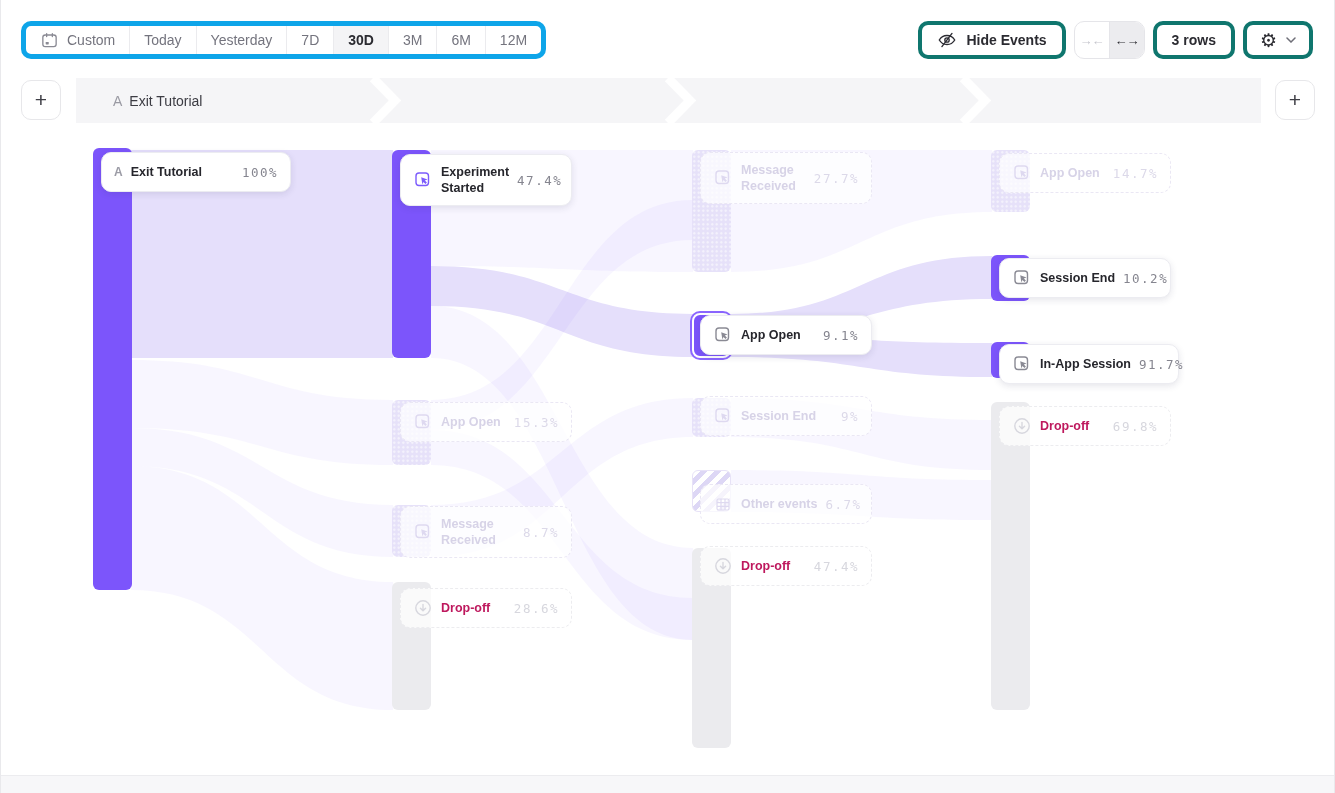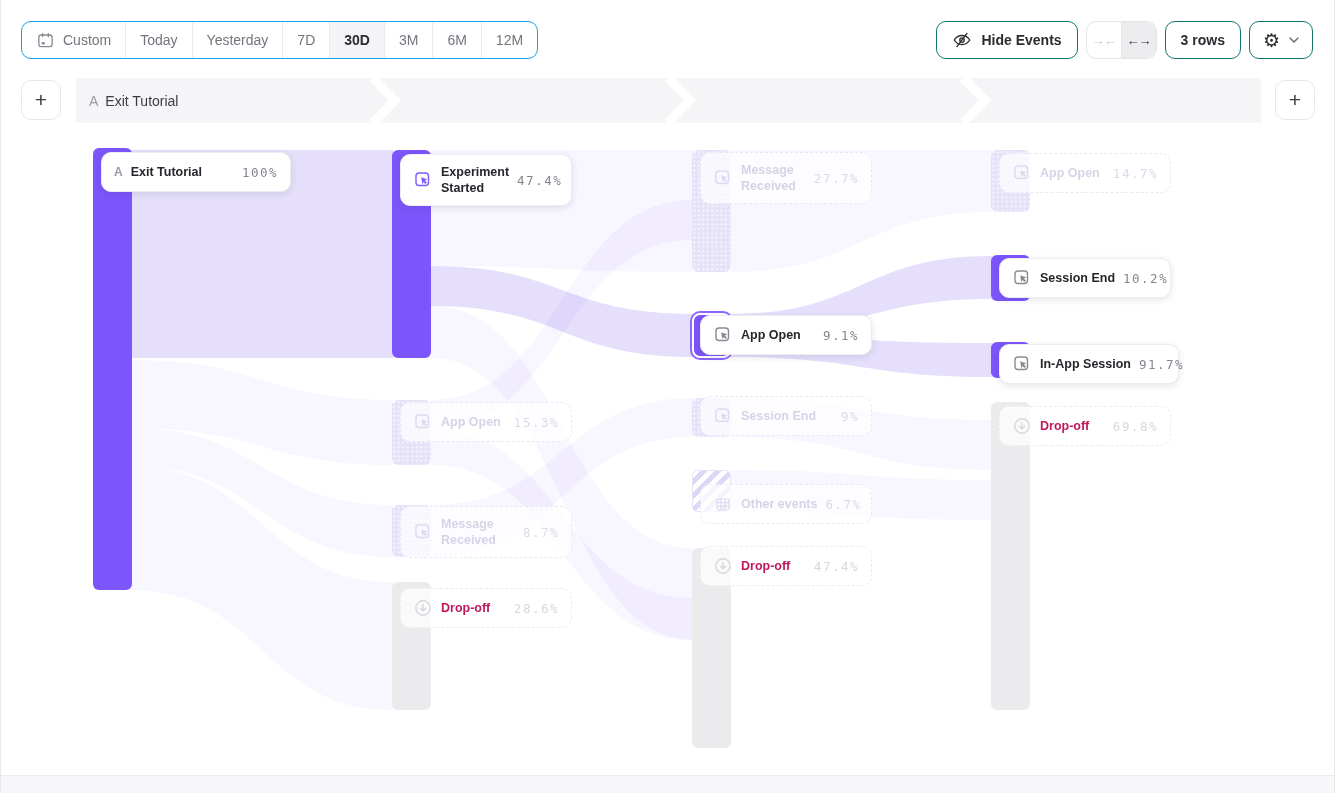--- a/index.html
+++ b/index.html
@@ -1,34 +1,34 @@
 <!DOCTYPE html>
 <html><head>
 <meta charset="utf-8">
 <style>
   html,body{margin:0;padding:0;background:#fff;}
   .page{position:relative;width:1335px;height:793px;background:#fff;overflow:hidden;
         border-left:1px solid #e9e9ec;border-right:1px solid #e9e9ec;box-sizing:border-box;
         font-family:"Liberation Sans",sans-serif;}
   
   .toolbar{position:absolute;top:21px;left:20px;right:21px;display:flex;justify-content:space-between;align-items:center;}
-  .seg-group{display:flex;align-items:stretch;height:38px;border:1px solid #0ea5e9;border-radius:10px;background:#fff;overflow:hidden;box-sizing:border-box;}
+  .seg-group{display:flex;align-items:stretch;height:38px;border:5px solid #0ea5e9;border-radius:10px;background:#fff;overflow:hidden;box-sizing:border-box;}
   .seg{display:flex;align-items:center;gap:8px;padding:0 14px;font-size:14px;color:#74747e;border-right:1px solid #ebebee;cursor:pointer;white-space:nowrap;}
   .seg:last-child{border-right:none;}
   .seg.selected{background:#f4f4f6;color:#2b2b31;font-weight:700;}
   .toolbar-right{display:flex;gap:8px;align-items:center;}
-  .btn{display:flex;align-items:center;gap:9px;height:38px;padding:0 15px;border:1px solid #0f766e;border-radius:10px;background:#fff;font-size:14px;font-weight:700;color:#2b2b31;box-sizing:border-box;cursor:pointer;white-space:nowrap;}
+  .btn{display:flex;align-items:center;gap:9px;height:38px;padding:0 15px;border:4px solid #0f766e;border-radius:10px;background:#fff;font-size:14px;font-weight:700;color:#2b2b31;box-sizing:border-box;cursor:pointer;white-space:nowrap;}
   .arrow-group{display:flex;height:38px;border:1px solid #e5e5e9;border-radius:10px;overflow:hidden;box-sizing:border-box;background:#fff;}
   .arrow-cell{width:34px;display:flex;align-items:center;justify-content:center;font-size:13px;letter-spacing:-1px;color:#c6c6cd;cursor:pointer;}
   .arrow-cell.on{background:#ececef;color:#2b2b31;border-left:1px solid #e5e5e9;}
   .gear-glyph{font-family:"DejaVu Sans",sans-serif;font-size:19px;line-height:1;color:#2b2b31;font-weight:400;}
   
   .add-btn{position:absolute;width:40px;height:40px;border:1px solid #e7e7ea;border-radius:10px;background:#fff;display:flex;align-items:center;justify-content:center;font-size:21px;font-weight:400;color:#3f3f46;cursor:pointer;box-sizing:border-box;}
   .band{position:absolute;left:75px;top:78px;width:1185px;height:45px;background:#f5f5f7;display:flex;align-items:center;}
-  .band-label{margin-left:13px;font-size:14px;color:#3c3c43;font-weight:400;}
+  .band-label{margin-left:37px;font-size:14px;color:#3c3c43;font-weight:400;}
   .band-label .letter{color:#9a9aa3;margin-right:7px;}
   .band svg{position:absolute;top:0;}
   
   .chart{position:absolute;inset:0;}
   .chart svg.links{position:absolute;left:0;top:0;}
   .bar{position:absolute;width:39px;border-radius:6px;box-sizing:border-box;}
   .bar.active{background:#7c55fb;}
   .bar.selected{background:#7c55fb;border:2px solid #fff;box-shadow:0 0 0 2px #8b66ff;border-radius:8px;}
   .bar.faded{background-color:#e6e1f9;background-image:radial-gradient(circle,rgba(255,255,255,.55) 1px,transparent 1.4px);background-size:4.5px 4.5px;}
   .bar.dropoff{background:#ebebee;}

